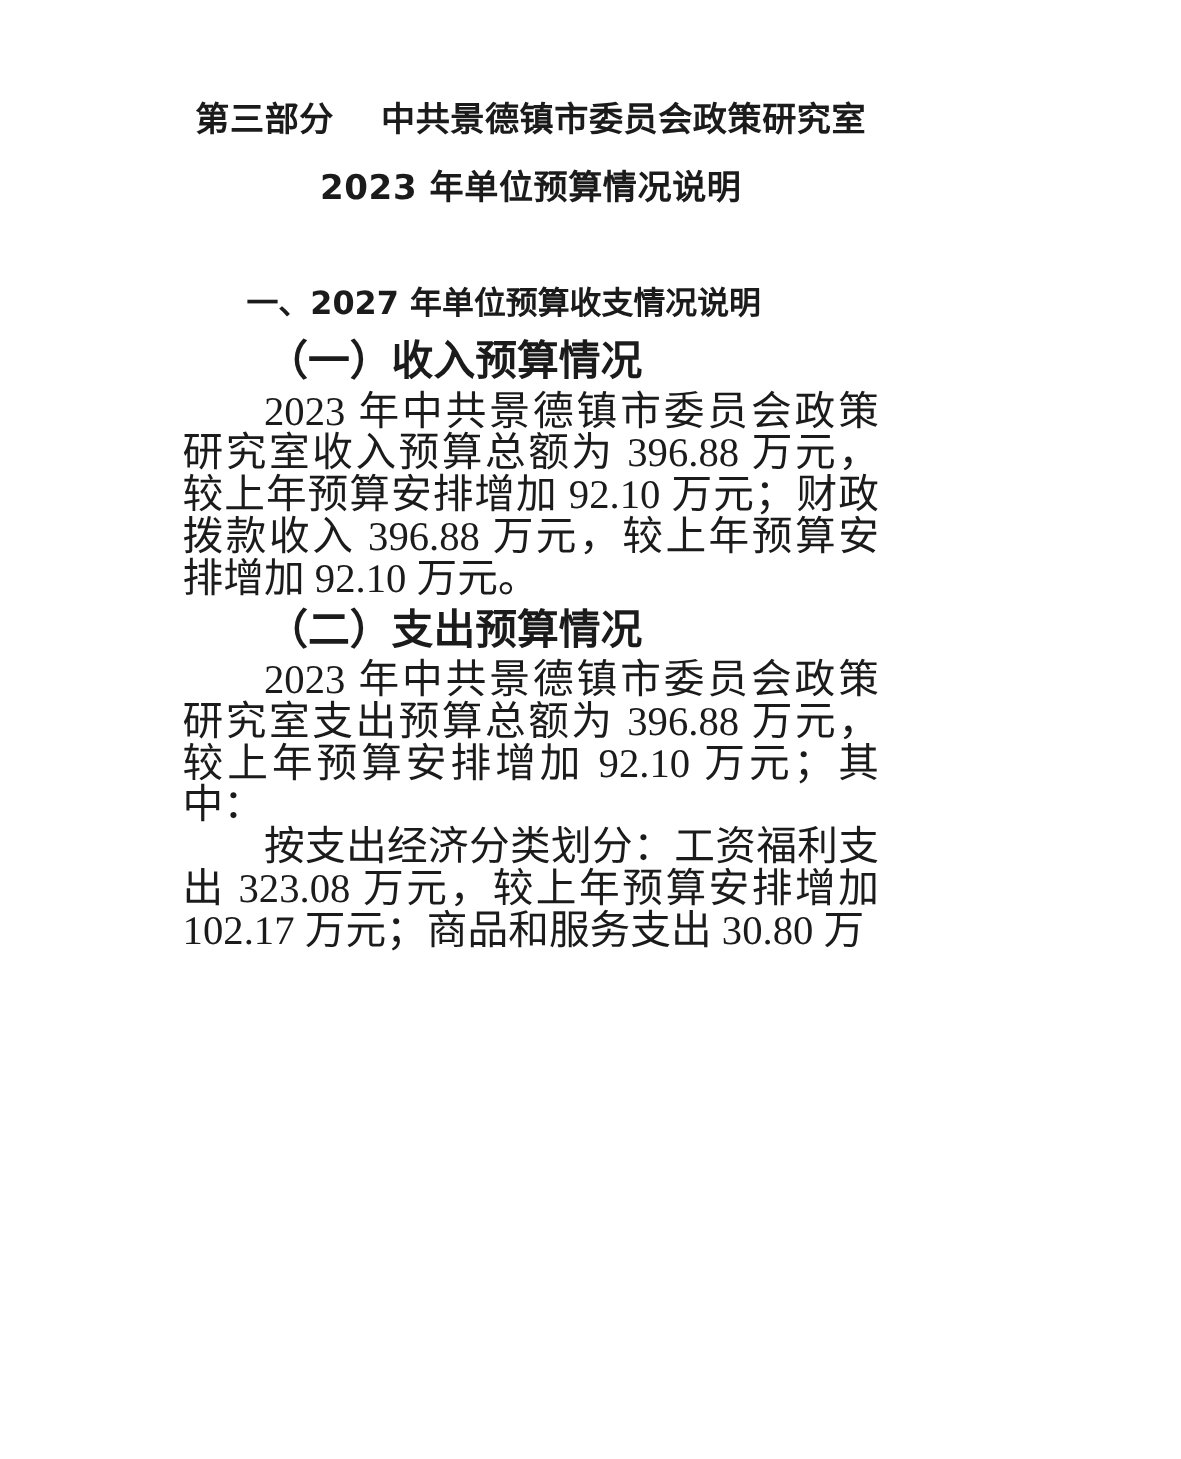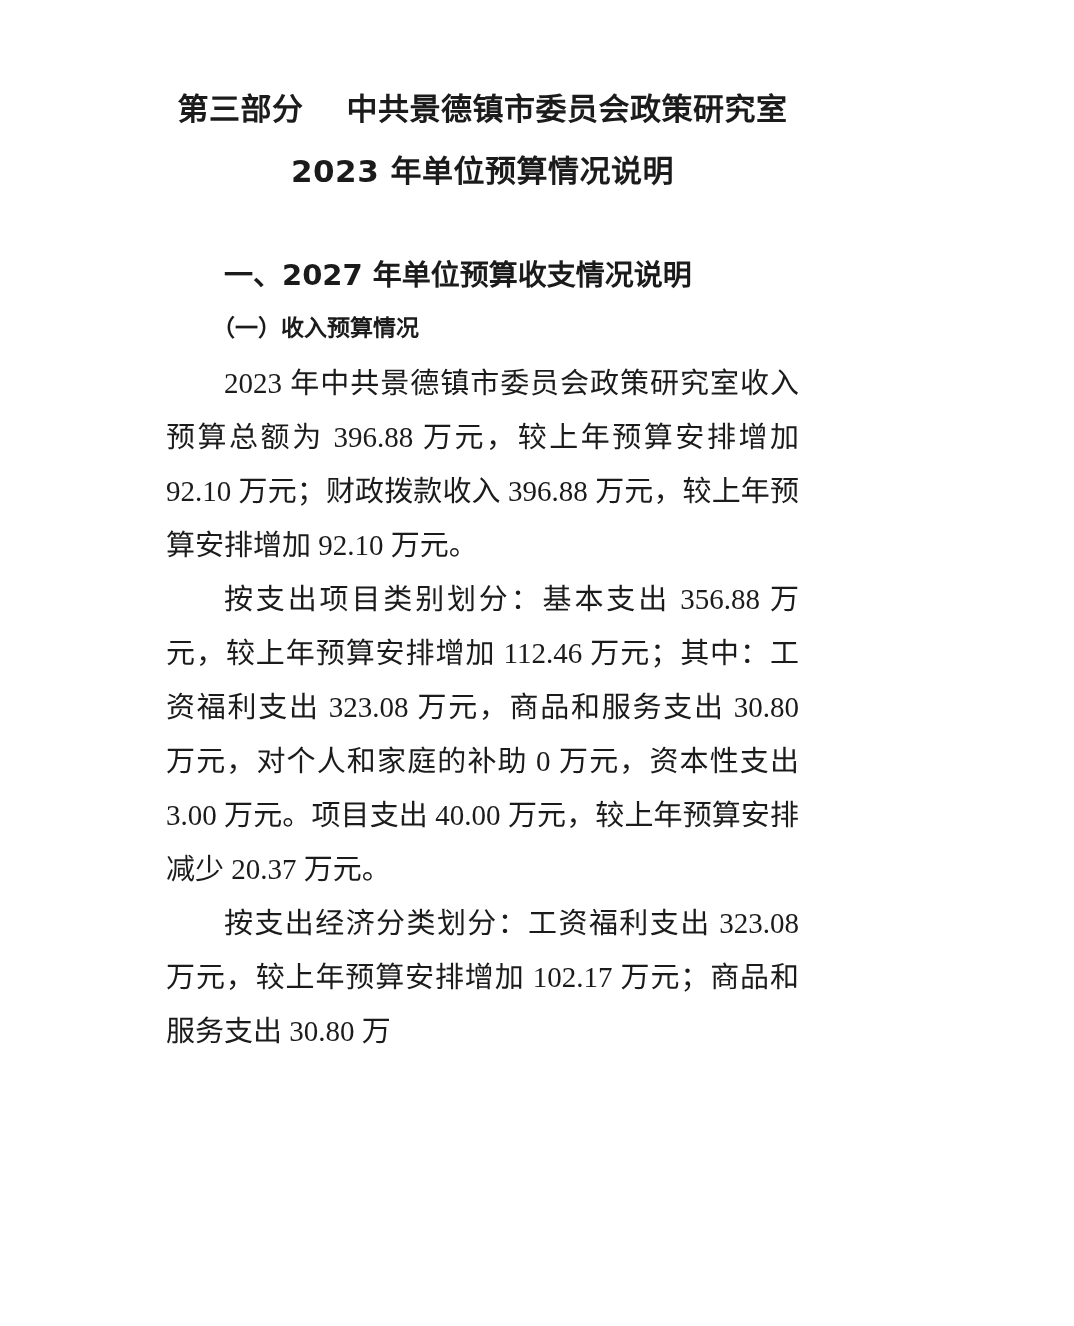--- a/index.html
+++ b/index.html
@@ -36,51 +36,52 @@
     font-weight: 700;
     font-size: 29px;
     line-height: 54px;
     margin: 0;
     text-indent: 2em;
   }
   
   .subheading {
     font-family: "Liberation Serif", "DejaVu Serif", serif;
     font-weight: 700;
-    font-size: 23px;
+    font-size: 38px;
     line-height: 54px;
     margin: 0;
     text-indent: 2em;
   }
   
   .body-para {
     font-family: "Liberation Serif", "DejaVu Serif", serif;
     font-weight: 400;
-    font-size: 29px;
-    line-height: 54px;
+    font-size: 37px;
+    line-height: 38px;
     margin: 0;
     text-indent: 2em;
     text-align: justify;
   }
 </style>
 </head>
 <body>
 
 <div class="page">
   <div class="inner">
 
     <h1 class="doc-title">第三部分　 中共景德镇市委员会政策研究室 2023 年单位预算情况说明</h1>
 
     <h2 class="section-heading">一、2027 年单位预算收支情况说明</h2>
 
     <h3 class="subheading">（一）收入预算情况</h3>
 
     <p class="body-para">2023 年中共景德镇市委员会政策研究室收入预算总额为 396.88 万元，较上年预算安排增加 92.10 万元；财政拨款收入 396.88 万元，较上年预算安排增加 92.10 万元。</p>
 
+    <h3 class="subheading">（二）支出预算情况</h3>
 
+    <p class="body-para">2023 年中共景德镇市委员会政策研究室支出预算总额为 396.88 万元，较上年预算安排增加 92.10 万元；其中：</p>
 
-    <p class="body-para">按支出项目类别划分：基本支出 356.88 万元，较上年预算安排增加 112.46 万元；其中：工资福利支出 323.08 万元，商品和服务支出 30.80 万元，对个人和家庭的补助 0 万元，资本性支出 3.00 万元。项目支出 40.00 万元，较上年预算安排减少 20.37 万元。</p>
 
 
     <p class="body-para">按支出经济分类划分：工资福利支出 323.08 万元，较上年预算安排增加 102.17 万元；商品和服务支出 30.80 万</p>
 
   </div>
 </div>
 
 </body></html>

